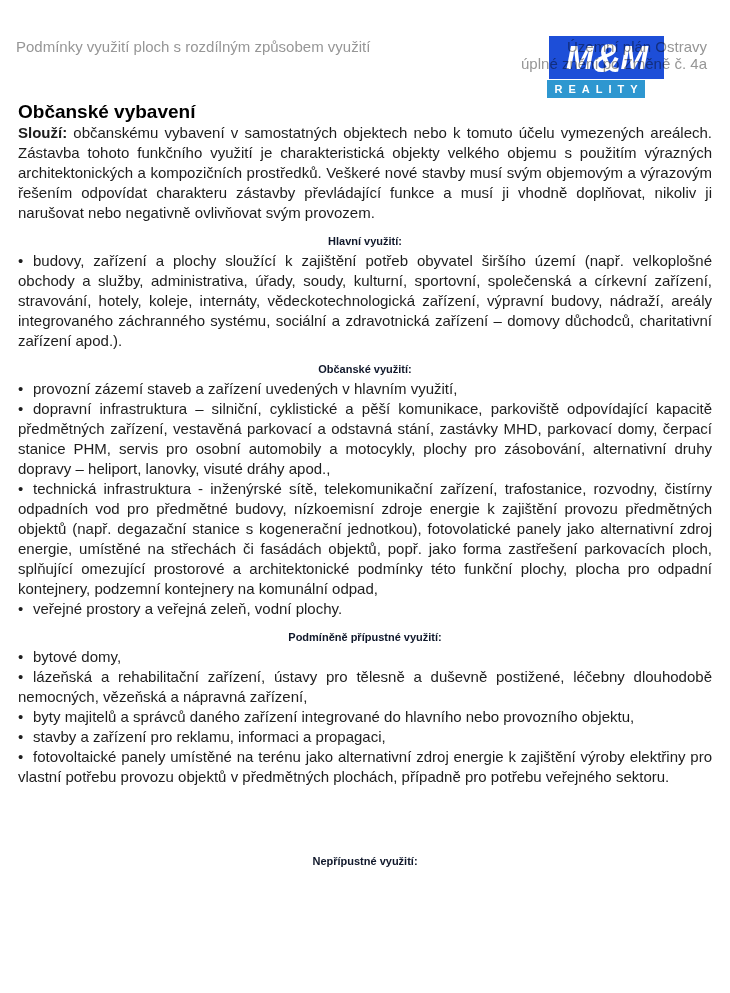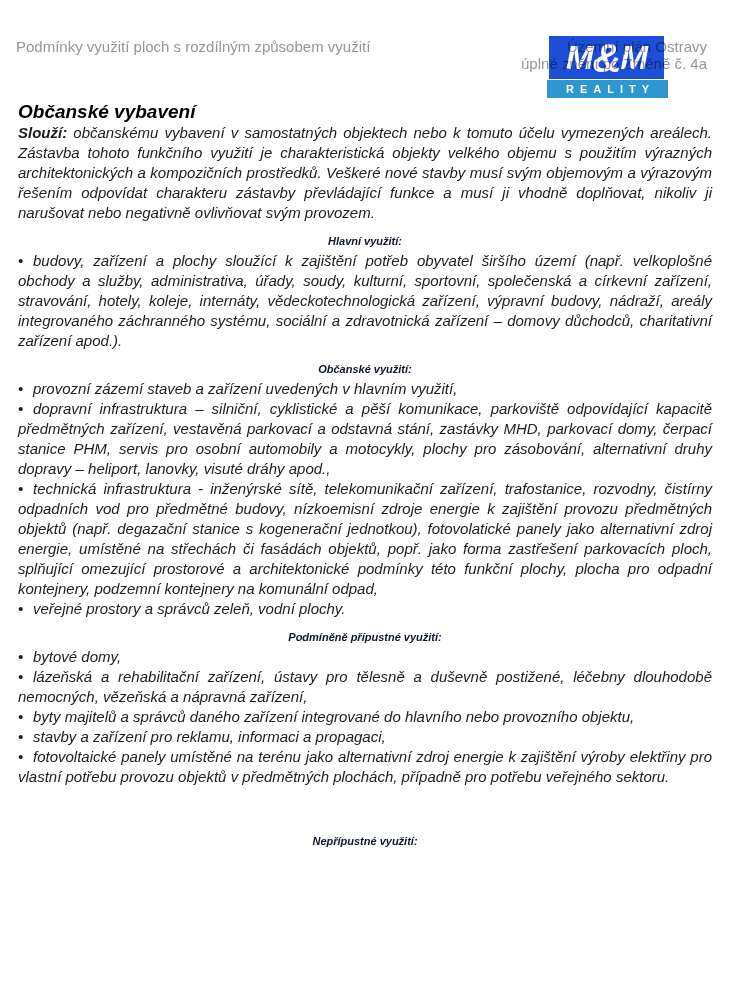--- a/index.html
+++ b/index.html
@@ -20,34 +20,34 @@
   }
   
   .logo { position:absolute; left:547px; top:36px; width:121px; mix-blend-mode:multiply; }
   .logo-red {
     width:115px; height:43px; margin-left:2px; background:#1d4ed8;
     color:#ffffff; text-align:center; font-weight:bold; font-style:italic;
     font-size:33px; line-height:44px; letter-spacing:-1px;
   }
   .logo-red .amp { font-size:40px; vertical-align:-3px; }
   .logo-blue {
-    width:121px; height:18px; margin-top:1px; background:#2e97d0;
+    width:98px; height:18px; margin-top:1px; background:#2e97d0;
     color:#ffffff; text-align:center; font-weight:bold;
     font-size:11px; line-height:18px; letter-spacing:6px; text-indent:6px;
   }
   
   .content {
     position:absolute; left:18px; top:101px; width:694px;
-    font-size:15px; line-height:20px; color:#1d1d1d; text-align:justify;font-style:italic;
+    font-size:15px; line-height:20px; color:#1d1d1d; text-align:justify;
   }
   h1.title { margin:0; font-size:19px; line-height:22px; color:#000; text-align:left; }
   p.intro { margin:0 0 0; }
   p.intro b { color:#1d1d1d; }
   h2.sec { margin:8px 0 0; font-size:11px; line-height:20px; color:#0f172a; text-align:center; }
-  h2.sec.big-gap { margin-top:44px; }
+  h2.sec.big-gap { margin-top:64px; }
   p.bullet { margin:0; }
   p.bullet::before { content:"\2022"; display:inline-block; width:15px; }
   p.bullet-hang { margin:0; position:relative; padding-left:11px; }
   p.bullet-hang::before { content:"\2022"; position:absolute; left:0; top:0; }
 </style>
 </head>
 <body>
 
 <div class="page">
 
@@ -69,21 +69,21 @@
 
     <p class="intro"><b>Slouží:</b> <span>občanskému vybavení v samostatných objektech nebo k tomuto účelu vymezených areálech. Zástavba tohoto funkčního využití je charakteristická objekty velkého objemu s použitím výrazných architektonických a kompozičních prostředků. Veškeré nové stavby musí svým objemovým a výrazovým řešením odpovídat charakteru zástavby převládající funkce a musí ji vhodně doplňovat, nikoliv ji narušovat nebo negativně ovlivňovat svým provozem.</span></p>
 
     <h2 class="sec">Hlavní využití:</h2>
     <p class="bullet">budovy, zařízení a plochy sloužící k zajištění potřeb obyvatel širšího území (např. velkoplošné obchody a služby, administrativa, úřady, soudy, kulturní, sportovní, společenská a církevní zařízení, stravování,  hotely, koleje, internáty, vědeckotechnologická zařízení, výpravní budovy, nádraží, areály integrovaného záchranného systému, sociální a zdravotnická zařízení – domovy důchodců, charitativní zařízení apod.).</p>
 
     <h2 class="sec">Občanské využití:</h2>
     <p class="bullet">provozní zázemí staveb a zařízení uvedených v hlavním využití,</p>
     <p class="bullet">dopravní infrastruktura – silniční, cyklistické a pěší komunikace, parkoviště odpovídající kapacitě předmětných zařízení, vestavěná parkovací a odstavná stání, zastávky MHD, parkovací domy, čerpací stanice PHM, servis pro osobní automobily a motocykly, plochy pro zásobování, alternativní druhy dopravy – heliport, lanovky, visuté dráhy apod.,</p>
     <p class="bullet">technická infrastruktura - inženýrské sítě, telekomunikační zařízení, trafostanice, rozvodny, čistírny odpadních vod pro předmětné budovy, nízkoemisní zdroje energie k zajištění provozu předmětných objektů (např.  degazační stanice s kogenerační jednotkou), fotovolatické panely jako alternativní zdroj energie, umístěné na střechách či fasádách objektů, popř. jako forma zastřešení parkovacích ploch, splňující omezující prostorové a architektonické podmínky této funkční plochy, plocha pro odpadní kontejnery, podzemní kontejnery na komunální odpad,</p>
-    <p class="bullet">veřejné prostory a správců zeleň, vodní plochy.</p>
+    <p class="bullet">veřejné prostory a veřejná zeleň, vodní plochy.</p>
 
     <h2 class="sec">Podmíněně přípustné využití:</h2>
     <p class="bullet">bytové domy,</p>
     <p class="bullet">lázeňská a rehabilitační zařízení, ústavy pro tělesně a duševně postižené, léčebny dlouhodobě nemocných, vězeňská a nápravná zařízení,</p>
     <p class="bullet">byty majitelů a správců daného zařízení integrované do hlavního nebo provozního objektu,</p>
     <p class="bullet">stavby a zařízení pro reklamu, informaci a propagaci,</p>
     <p class="bullet">fotovoltaické panely umístěné na terénu jako alternativní zdroj energie k zajištění výroby elektřiny pro vlastní potřebu provozu objektů v předmětných plochách, případně pro potřebu veřejného sektoru.</p>
 
     <h2 class="sec big-gap">Nepřípustné využití:</h2>
 

